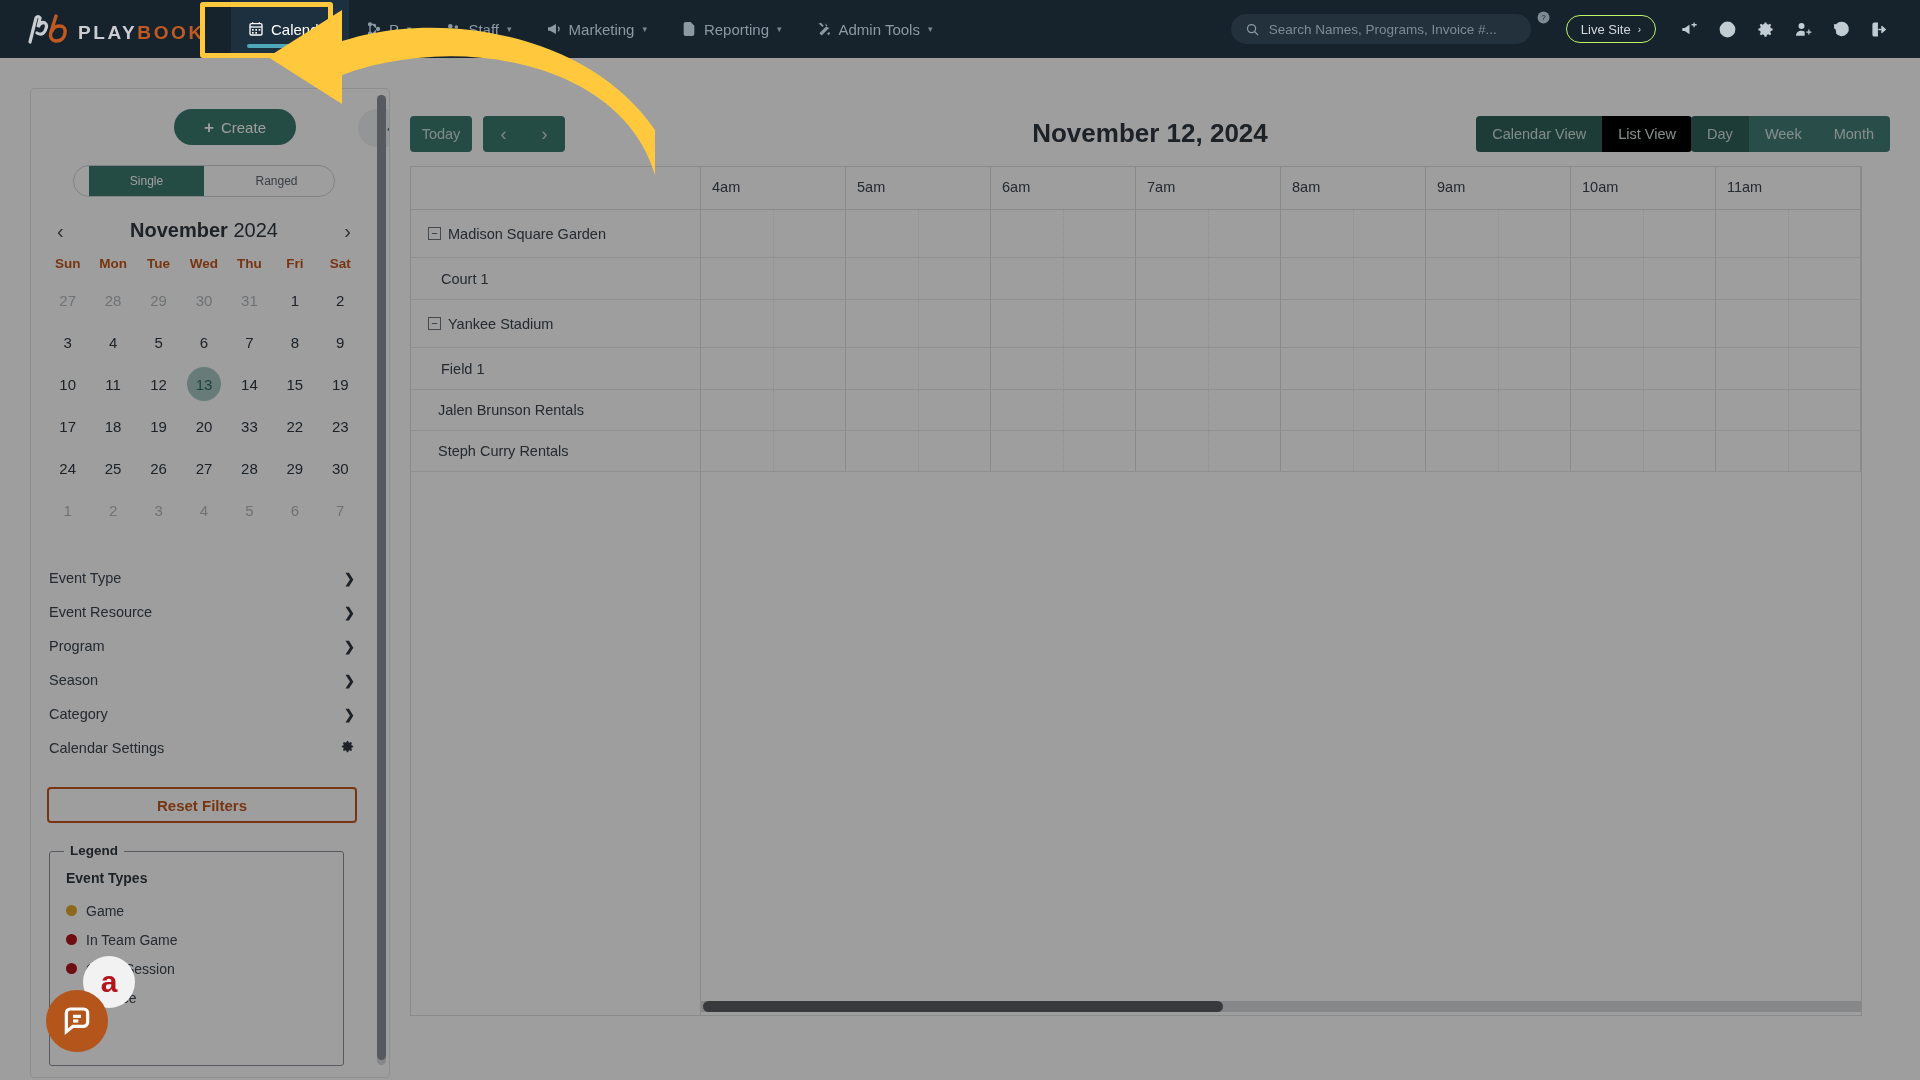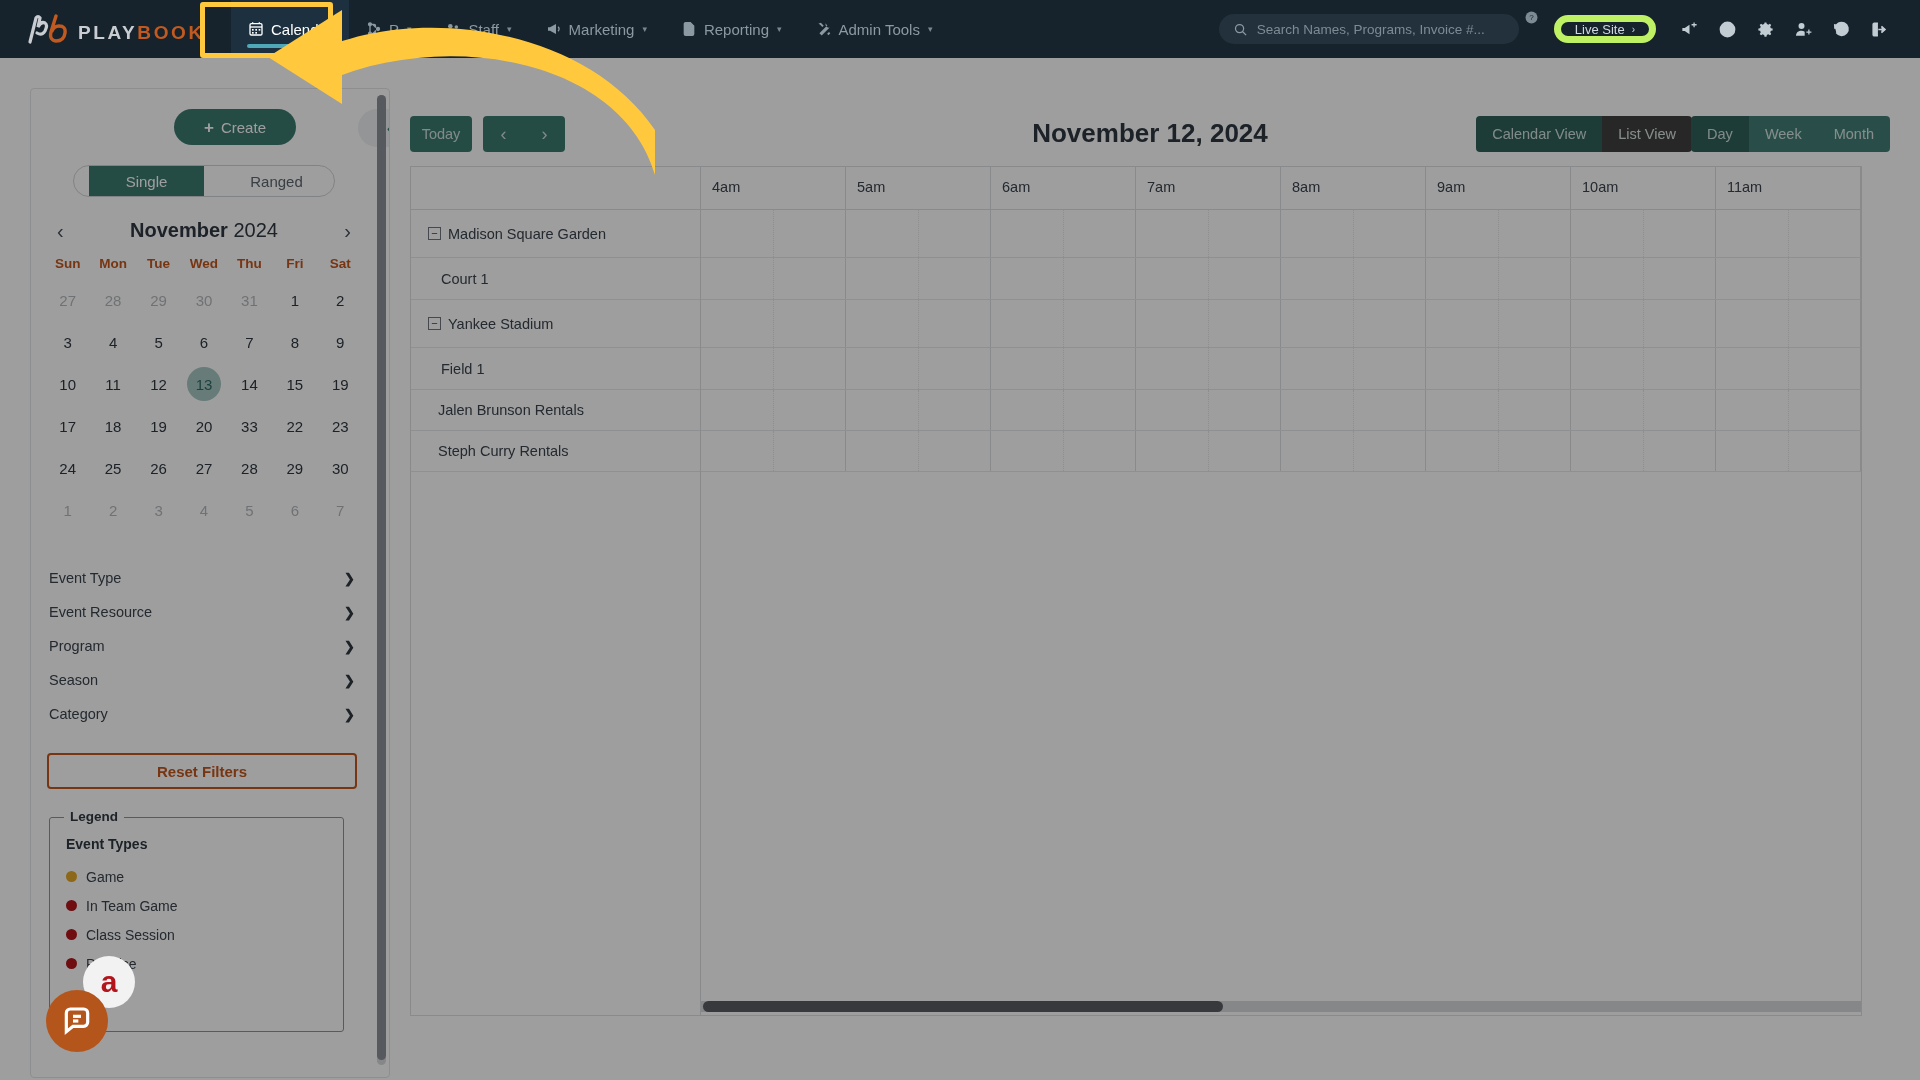--- a/index.html
+++ b/index.html
@@ -50,21 +50,21 @@
     font-family: "Liberation Sans", sans-serif;
   }
   .search-box::placeholder { color: #7d8b95; }
   .search-ico { position: absolute; left: 14px; top: 8px; width: 15px; height: 15px; color: #8b99a3; }
   .search-ico svg { width: 15px; height: 15px; fill: none; stroke: currentColor; stroke-width: 2; }
   .help-sup { color: #7d8b95; margin-left: 6px; display:flex; align-items:flex-start; height:30px;}
   .help-sup svg { width: 13px; height: 13px; fill: currentColor; margin-top: -3px;}
 
   .livesite {
     margin-left: 16px; height: 28px; padding: 0 14px;
-    border: 7px solid #bef264; border-radius: 14px; color: #d2d8dd;
+    border: 1px solid #bef264; border-radius: 14px; color: #d2d8dd;
     font-size: 13px; display: flex; align-items: center; gap: 7px; cursor: pointer;
   }
   .livesite .chev { font-size: 10px; }
 
   .icon-btn { width: 38px; height: 58px; display: flex; align-items: center; justify-content: center; color: #c2ccd3; cursor: pointer; }
   .icon-btn svg { width: 19px; height: 19px; fill: currentColor; }
   .nav-icons { display: flex; align-items: center; margin-left: 14px; }
 
   
   .body-wrap { position: absolute; top: 58px; left: 0; width: 1920px; height: 1022px; background: #ffffff; }
@@ -94,21 +94,21 @@
     display: flex; align-items: center; justify-content: center;
     color: #3d7970; font-size: 19px; cursor: pointer;
   }
 
   .segmented {
     margin: 14px auto 0; width: 262px; height: 32px;
     border: 1px solid #cfd3d7; border-radius: 16px; display: flex; overflow: hidden;
   }
   .seg {
     flex: 1; display: flex; align-items: center; justify-content: center;
-    font-size: 15px; color: #5c6670; cursor: pointer; margin-left: 15px;
+    font-size: 12px; color: #5c6670; cursor: pointer; margin-left: 15px;
   }
   .seg.on { background: #3d7970; color: #ffffff; }
 
   .cal-head { margin: 22px 20px 0; display: flex; align-items: center; justify-content: space-between; }
   .cal-arrow { color: #44505a; font-size: 20px; cursor: pointer; padding: 0 6px; line-height: 1; }
   .cal-title { font-size: 20px; color: #2e3840; }
   .cal-title b { font-weight: 700; }
   .cal-title span { font-weight: 400; }
 
   .dow, .dates { display: grid; grid-template-columns: repeat(7, 1fr); margin: 0 14px; }
@@ -155,21 +155,21 @@
     font-size: 14.5px; cursor: pointer; font-family: "Liberation Sans", sans-serif;
   }
   .btn-today { position: absolute; left: 0; top: 12px; width: 62px; height: 36px; }
   .navpair { position: absolute; left: 73px; top: 12px; width: 82px; height: 36px; background: #3d7970; border-radius: 4px; display: flex; }
   .navpair div { flex: 1; display: flex; align-items: center; justify-content: center; color: #cfe0dd; font-size: 18px; cursor: pointer; }
   .main-date {
     position: absolute; left: 0; right: 0; top: 14px; text-align: center;
     font-size: 26px; color: #2e3840; font-weight: 700;
   }
   .view-group { position: absolute; right: 198px; top: 12px; display: flex; border-radius: 4px; overflow: hidden; }
-  .view-group div { height: 36px; padding: 0 16px; display: flex; align-items: center; font-size: 14.5px; cursor: pointer; background: #404040; color: #d7e5e2; }
+  .view-group div { height: 36px; padding: 0 16px; display: flex; align-items: center; font-size: 14.5px; cursor: pointer; background: #000000; color: #d7e5e2; }
   .view-group div.on { background: #2f6159; color: #cfe0dd; }
   .span-group { position: absolute; right: 0; top: 12px; display: flex; border-radius: 4px; overflow: hidden; }
   .span-group div { height: 36px; padding: 0 16px; display: flex; align-items: center; font-size: 14.5px; cursor: pointer; background: #437f76; color: #d7e5e2; }
   .span-group div.on { background: #2f6159; color: #cfe0dd; }
 
   .grid-wrap {
     position: absolute; left: 0; top: 62px; width: 1452px; height: 850px;
     border: 1px solid #dcdfe2; background: #ffffff; overflow: hidden;
   }
   .res-col { position: absolute; left: 0; top: 0; width: 290px; height: 850px; border-right: 1px solid #dcdfe2; }
@@ -407,20 +407,26 @@
               <span>Program</span>
               <span class="chev">❯</span>
             </div>
             <div class="filter-row">
               <span>Season</span>
               <span class="chev">❯</span>
             </div>
             <div class="filter-row">
               <span>Category</span>
               <span class="chev">❯</span>
+            </div>
+            <div class="filter-row">
+              <span>Calendar Settings</span>
+              <span><svg class="gear" viewBox="0 0 24 24">
+                  <path d="M12 8.6a3.4 3.4 0 1 0 0 6.8 3.4 3.4 0 0 0 0-6.8zm9 4.6v-2.4l-2.3-.5a7 7 0 0 0-.8-1.9l1.3-2-1.7-1.7-2 1.3a7 7 0 0 0-1.9-.8L13.2 3h-2.4l-.5 2.2a7 7 0 0 0-1.9.8l-2-1.3L4.7 6.4l1.3 2a7 7 0 0 0-.8 1.9L3 10.8v2.4l2.2.5a7 7 0 0 0 .8 1.9l-1.3 2 1.7 1.7 2-1.3c.6.4 1.2.6 1.9.8l.5 2.2h2.4l.5-2.2a7 7 0 0 0 1.9-.8l2 1.3 1.7-1.7-1.3-2c.4-.6.6-1.2.8-1.9l2.2-.5z"></path>
+                </svg></span>
             </div>
           </div>
 
         <button class="reset-btn">Reset Filters</button>
 
         <div class="legend">
           <div class="legend-label">Legend</div>
           <h4>Event Types</h4>
           <div id="legend-items">
               <div class="lg-item">

